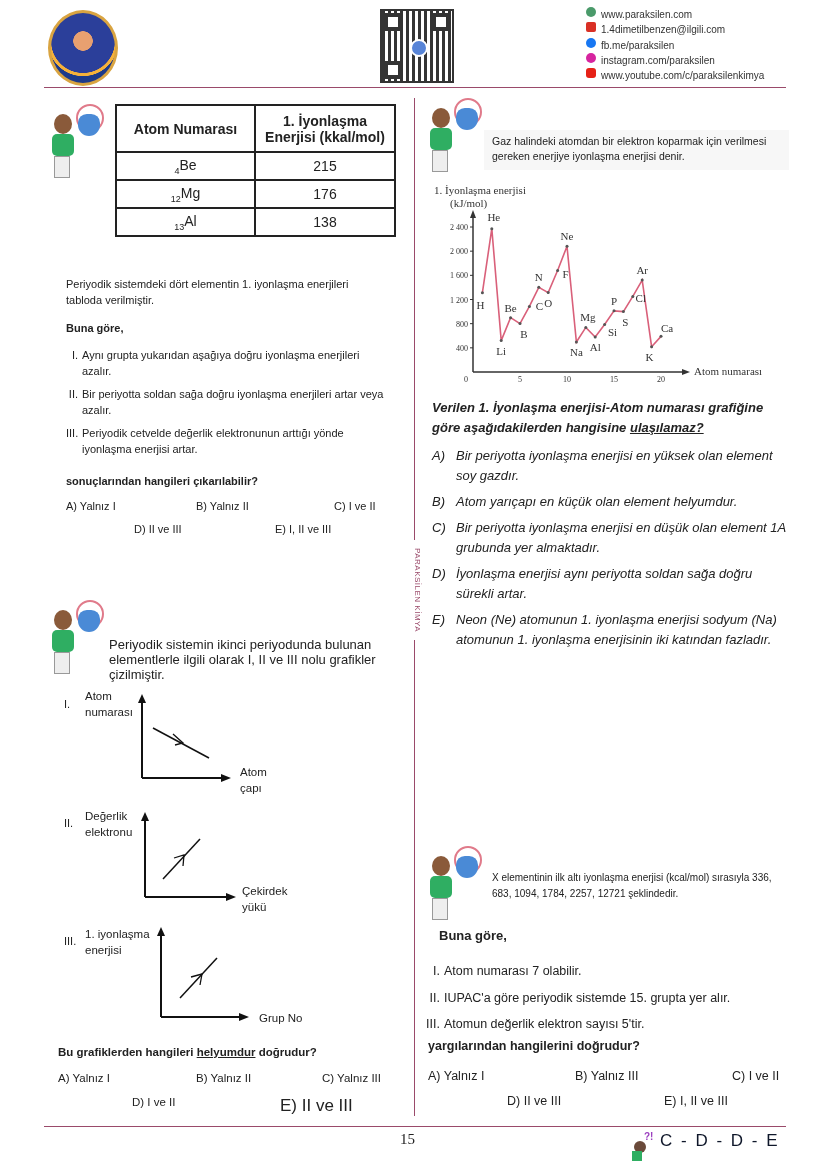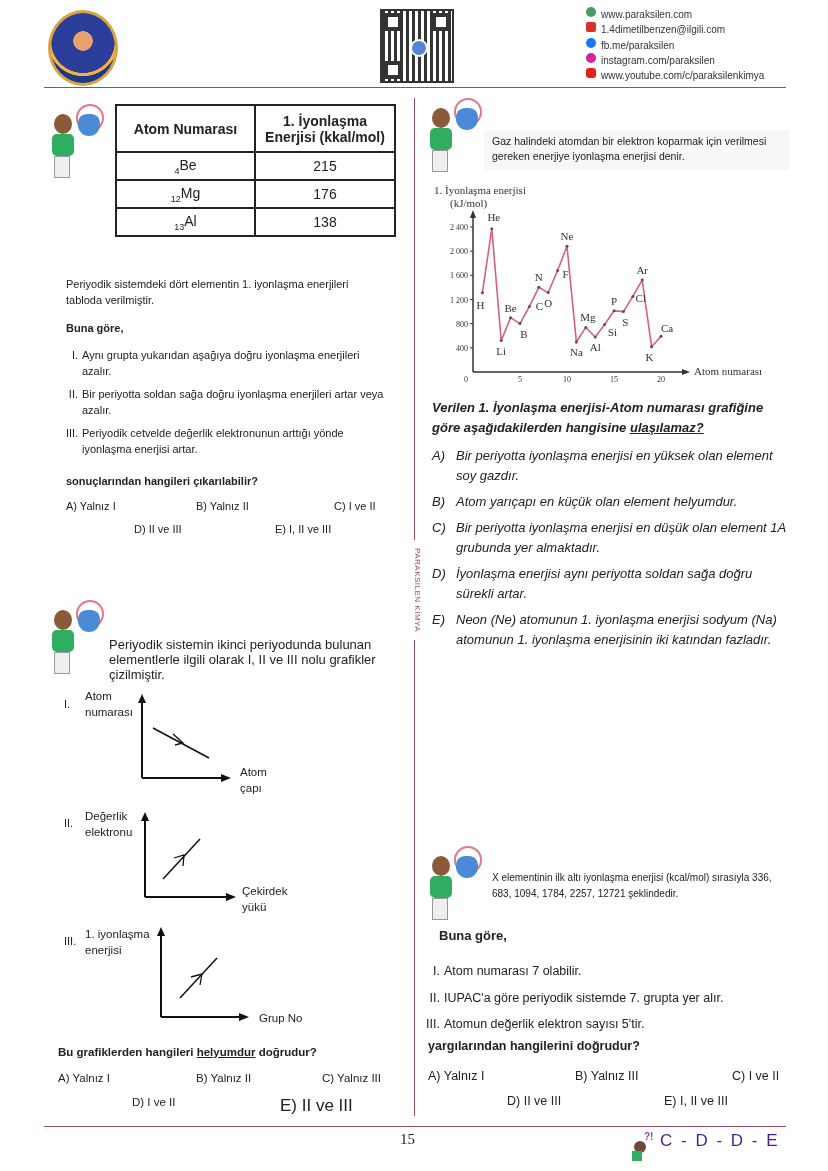--- a/index.html
+++ b/index.html
@@ -46,21 +46,21 @@
   .item { display: flex; }
   .item .n { flex: none; text-align: right; padding-right: 4px; }
   .opts { font-size: 11px; }
   .u { text-decoration: underline; }
 
   .big { font-size: 13px; line-height: 20px; font-style: italic; }
   .opt-row { display: flex; margin-bottom: 6px; }
   .opt-row .l { flex: none; width: 24px; }
 
   .footer-num { left: 400px; top: 1131px; font-family: "Liberation Serif", serif; font-size: 15px; }
-  .answers { left: 660px; top: 1131px; font-size: 17px; color: #4c1d95; letter-spacing: 2px; }
+  .answers { left: 660px; top: 1131px; font-size: 17px; color: #0f172a; letter-spacing: 2px; }
 </style>
 </head>
 <body>
 
 <div class="abs avatar"></div>
 <div class="abs qr">
   <div class="corner" style="left:2px;top:2px"></div>
   <div class="corner" style="right:2px;top:2px"></div>
   <div class="corner" style="left:2px;bottom:2px"></div>
   <div class="center"></div>
@@ -314,21 +314,21 @@
 </div>
 <div class="abs t" style="left:492px;top:870px;width:300px;font-size:10px;line-height:16px">X elementinin ilk altı iyonlaşma enerjisi (kcal/mol) sırasıyla 336, 683, 1094, 1784, 2257, 12721 şeklindedir.</div>
 <div class="abs b" style="left:439px;top:928px;font-size:13px">Buna göre,</div>
 <div class="abs" style="left:426px;top:958px;font-size:12.5px;line-height:26.5px">
   <div class="item">
       <span class="n" style="width:18px">I.</span>
       <span>Atom numarası 7 olabilir.</span>
     </div>
   <div class="item">
       <span class="n" style="width:18px">II.</span>
-      <span>IUPAC'a göre periyodik sistemde 7. grupta yer alır.</span>
+      <span>IUPAC'a göre periyodik sistemde 15. grupta yer alır.</span>
     </div>
   <div class="item">
       <span class="n" style="width:18px">III.</span>
       <span>Atomun değerlik elektron sayısı 5'tir.</span>
     </div>
 </div>
 <div class="abs b" style="left:428px;top:1039px;font-size:12.5px">yargılarından hangilerini doğrudur?</div>
 <div class="abs" style="left:428px;top:1069px;font-size:12.5px">A) Yalnız I</div>
 <div class="abs" style="left:575px;top:1069px;font-size:12.5px">B) Yalnız III</div>
 <div class="abs" style="left:732px;top:1069px;font-size:12.5px">C) I ve II</div>

